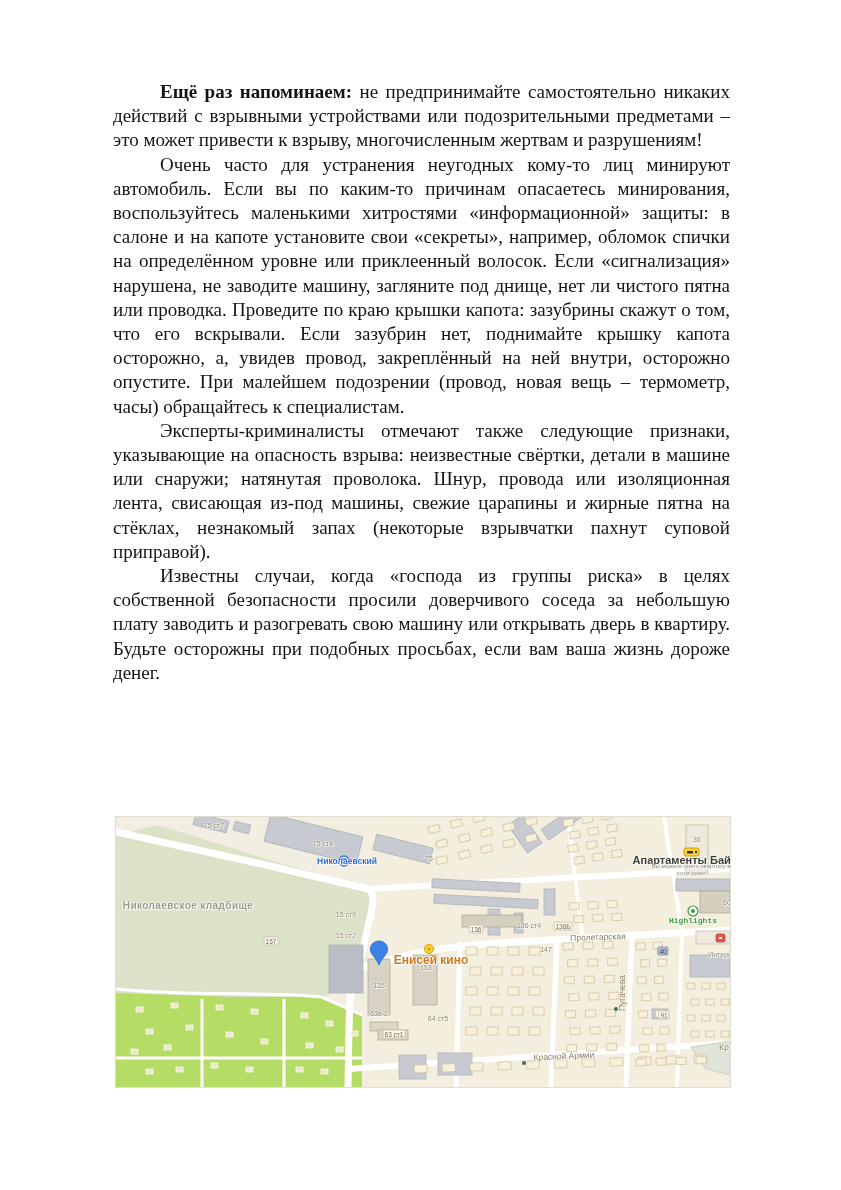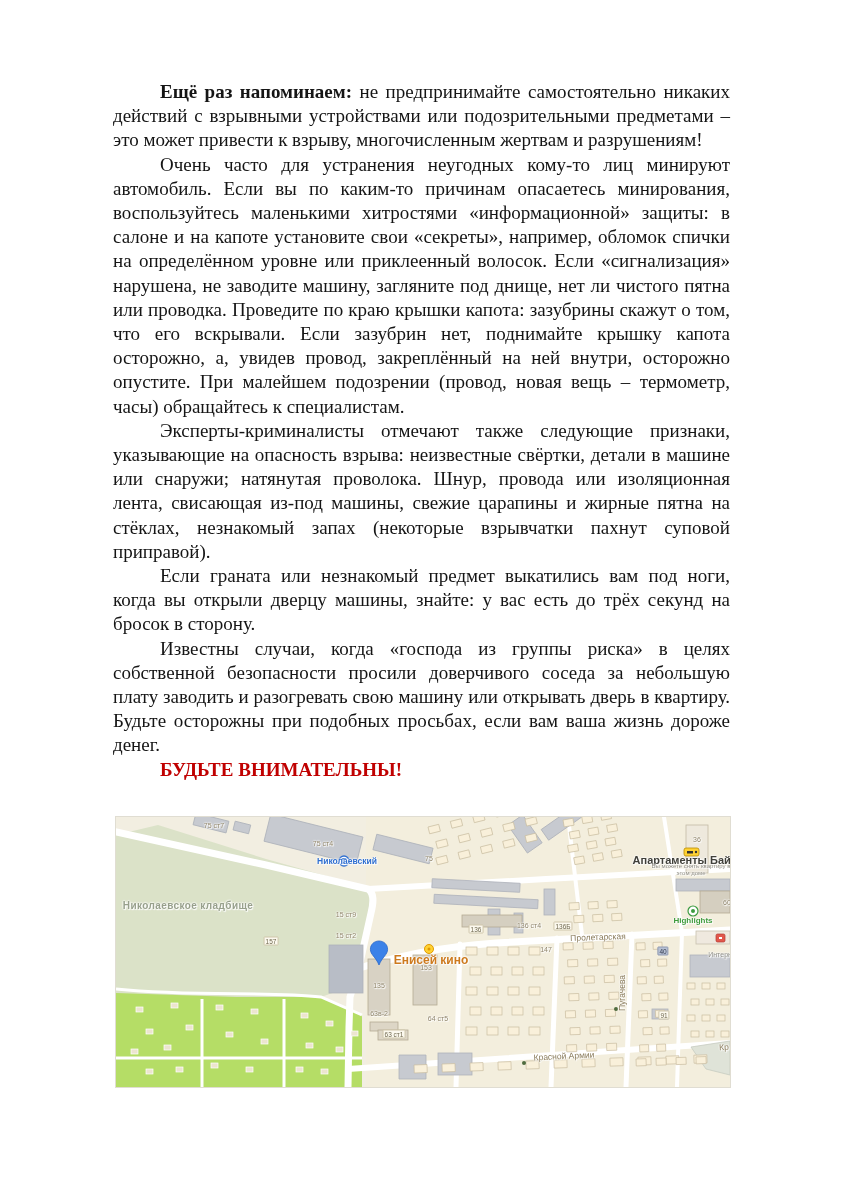--- a/index.html
+++ b/index.html
@@ -19,36 +19,34 @@
   .m-street{font-size:8.5px;color:#8a7c5c;}
   .m-bldg{font-size:7px;color:#8f8469;}
   .m-plate{font-size:6.5px;color:#6f684f;background:#fcf9ef;border:1px solid #cfc6ab;
            border-radius:1px;padding:0 1px;text-shadow:none;}
   .m-plate-blue{font-size:6.5px;color:#343c4e;background:#b6c0d4;border:1px solid #8e99b1;
            border-radius:1px;padding:0 1px;text-shadow:none;}
   .m-transit{font-size:8.5px;font-weight:bold;color:#2f6fd0;}
   .m-orange{font-size:12px;font-weight:bold;color:#cd7a1e;}
   .m-dark{font-size:11px;font-weight:bold;color:#3f3f39;}
   .m-sub{font-size:6px;line-height:7px;color:#8f8d83;white-space:normal;width:88px;text-align:center;}
-  .m-green{font-size:8px;font-weight:bold;color:#3f9b3c;}
+  .m-green{font-size:8px;font-weight:bold;color:#3f9b3c;font-family:Liberation Mono, monospace;}
   .m-gray{font-size:7px;color:#8d8d85;}
 </style>
 </head>
 <body>
 
 <div class="page">
 
   <div class="doc">
     <p><b>Ещё раз напоминаем:</b>
        <span>не предпринимайте самостоятельно никаких действий с взрывными устройствами или подозрительными предметами – это может привести к взрыву, многочисленным жертвам и разрушениям!</span></p>
     <p>Очень часто для устранения неугодных кому-то лиц минируют автомобиль. Если вы по каким-то причинам опасаетесь минирования, воспользуйтесь маленькими хитростями «информационной» защиты: в салоне и на капоте установите свои «секреты», например, обломок спички на определённом уровне или приклеенный волосок.  Если «сигнализация» нарушена, не заводите машину, загляните под днище, нет ли чистого пятна или проводка. Проведите по краю крышки капота: зазубрины скажут о том, что его вскрывали. Если зазубрин нет, поднимайте крышку капота осторожно, а, увидев провод, закреплённый на ней внутри, осторожно опустите. При малейшем подозрении (провод, новая вещь – термометр, часы) обращайтесь к специалистам.</p>
     <p>Эксперты-криминалисты отмечают также следующие признаки, указывающие на опасность взрыва: неизвестные свёртки, детали в машине или снаружи; натянутая проволока. Шнур, провода или изоляционная лента, свисающая из-под машины, свежие царапины и жирные пятна на стёклах, незнакомый запах (некоторые взрывчатки пахнут суповой приправой).</p>
-    <p>Если граната или незнакомый предмет выкатились вам под ноги, когда вы открыли дверцу машины, знайте: у вас есть до трёх секунд на бросок в сторону.</p>
     <p>Известны случаи, когда «господа из группы риска» в целях собственной безопасности просили доверчивого соседа за небольшую плату заводить и разогревать свою машину или открывать дверь в квартиру. Будьте осторожны при подобных просьбах, если вам ваша жизнь дороже денег.</p>
-    <p class="warning">БУДЬТЕ ВНИМАТЕЛЬНЫ!</p>
   </div>
 
   <div class="map">
     <svg width="614" height="270" viewBox="0 0 614 270">
 
       <rect x="0" y="0" width="614" height="270" fill="#f2eee1"></rect>
       <rect x="250" y="0" width="364" height="270" fill="#f3eedd"></rect>
 
       <polygon fill="#dbe2c8" points="0,18 42,8 150,42 250,70 256,82 252,112 240,150 228,172 205,180 0,184"></polygon>
 

